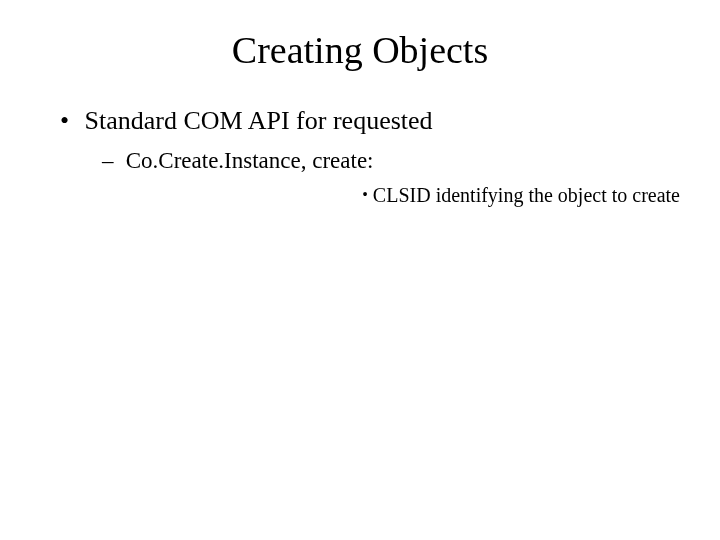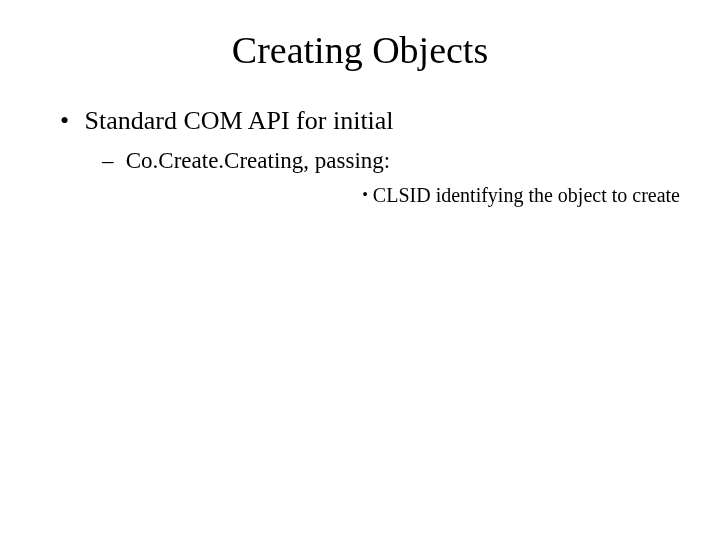--- a/index.html
+++ b/index.html
@@ -57,24 +57,24 @@
       vertical-align: 2px;
     }
   </style>
 </head>
 <body>
 
 <div class="slide">
   <h1 class="title">Creating Objects</h1>
 
   <div class="level1 bullet-disc">
-    <span>Standard COM API for initial</span>
+    <span>Standard COM API for requested</span>
   </div>
 
   <div class="level2 bullet-dash">
-    <span>Co.Create.Creating, passing:</span>
+    <span>Co.Create.Instance, create:</span>
   </div>
 
   <div class="level3 bullet-dot">
     <span>CLSID identifying the object to create</span>
   </div>
 
 </div>
 
 </body></html>

